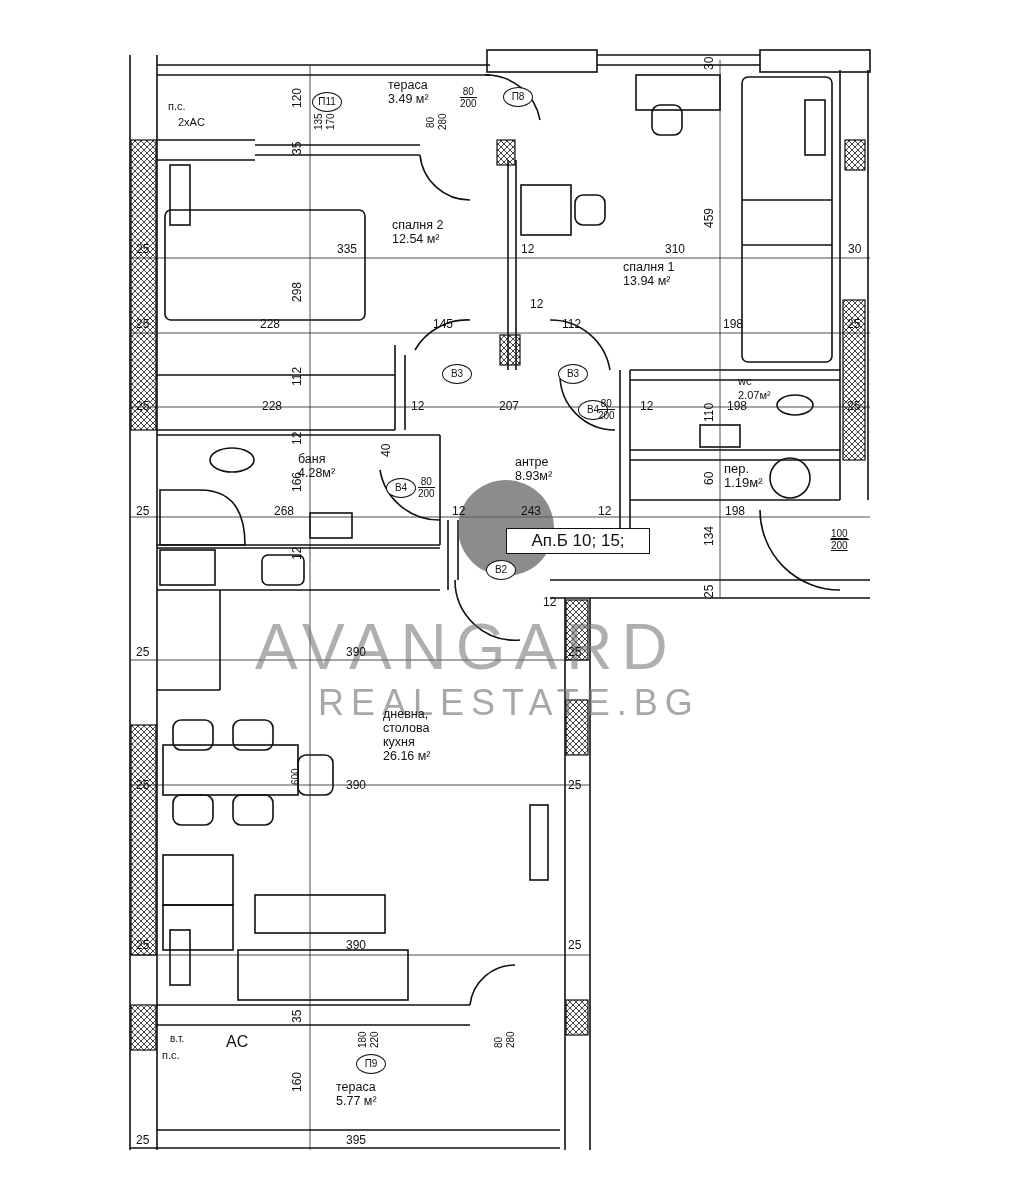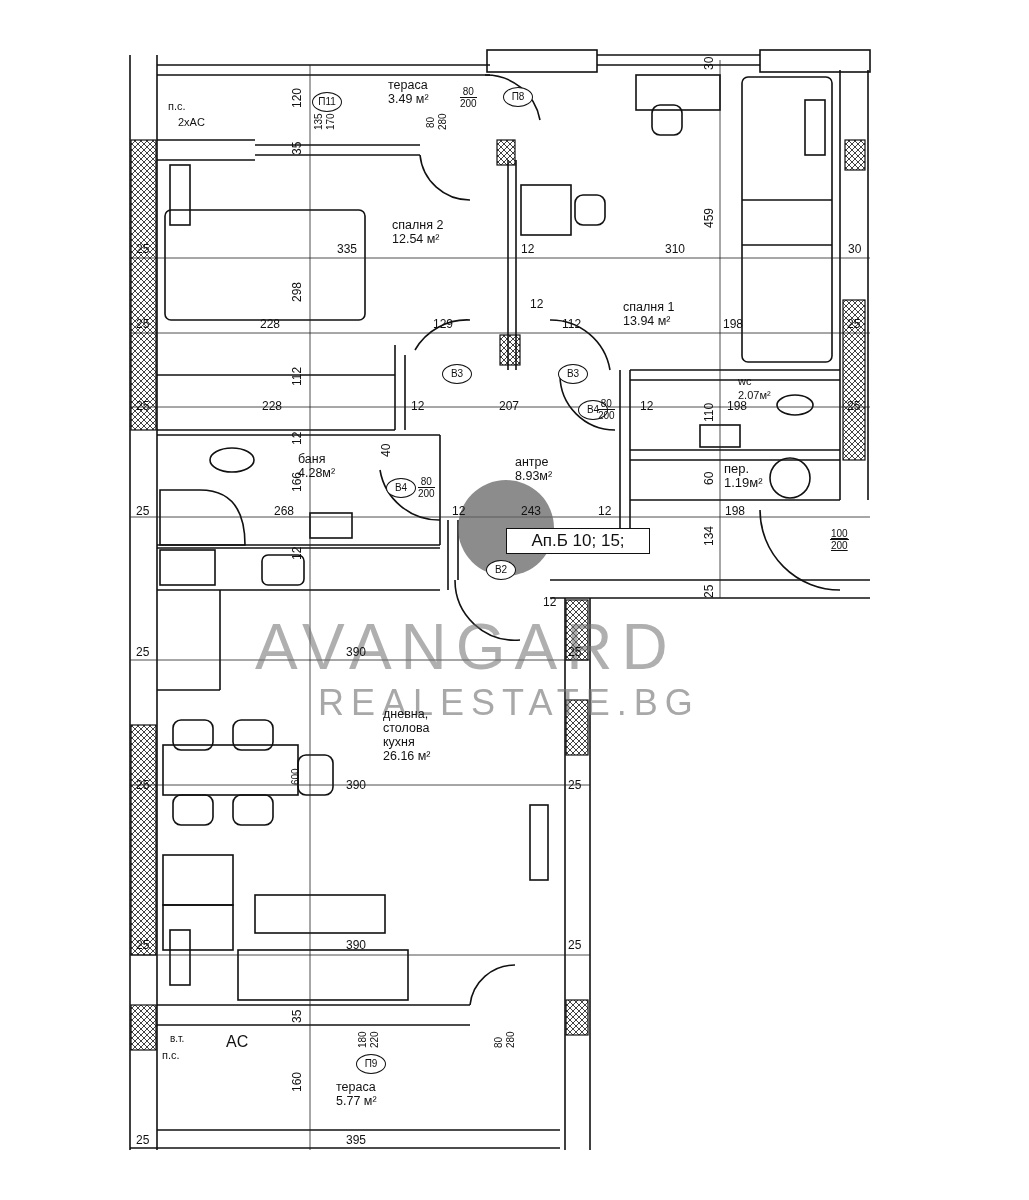--- a/index.html
+++ b/index.html
@@ -173,21 +173,21 @@
 <div class="wm2">REALESTATE.BG</div>
 
 <div class="lbl room" style="left:388px;top:78px;">
   <div>тераса</div>
   <div>3.49 м²</div>
 </div>
 <div class="lbl room" style="left:392px;top:218px;">
   <div>спалня 2</div>
   <div>12.54 м²</div>
 </div>
-<div class="lbl room" style="left:623px;top:260px;margin-top:40px;">
+<div class="lbl room" style="left:623px;top:260px;">
   <div>спалня 1</div>
   <div>13.94 м²</div>
 </div>
 <div class="lbl room" style="left:738px;top:374px;font-size:11px;">
   <div>wc</div>
   <div>2.07м²</div>
 </div>
 <div class="lbl room" style="left:298px;top:452px;">
   <div>баня</div>
   <div>4.28м²</div>
@@ -233,21 +233,21 @@
 <div class="lbl" style="left:162px;top:1049px;font-size:11px;">п.с.</div>
 <div class="lbl" style="left:226px;top:1035px;font-size:16px;">AC</div>
 
 <div class="lbl dim" style="left:337px;top:243px;">335</div>
 <div class="lbl dim" style="left:521px;top:243px;">12</div>
 <div class="lbl dim" style="left:665px;top:243px;">310</div>
 <div class="lbl dim" style="left:848px;top:243px;">30</div>
 <div class="lbl dim" style="left:136px;top:243px;">25</div>
 <div class="lbl dim" style="left:136px;top:318px;">25</div>
 <div class="lbl dim" style="left:260px;top:318px;">228</div>
-<div class="lbl dim" style="left:433px;top:318px;">129</div>
+<div class="lbl dim" style="left:433px;top:318px;">145</div>
 <div class="lbl dim" style="left:530px;top:298px;">12</div>
 <div class="lbl dim" style="left:562px;top:318px;">112</div>
 <div class="lbl dim" style="left:723px;top:318px;">198</div>
 <div class="lbl dim" style="left:847px;top:318px;">25</div>
 <div class="lbl dim" style="left:136px;top:400px;">25</div>
 <div class="lbl dim" style="left:262px;top:400px;">228</div>
 <div class="lbl dim" style="left:411px;top:400px;">12</div>
 <div class="lbl dim" style="left:499px;top:400px;">207</div>
 <div class="lbl dim" style="left:640px;top:400px;">12</div>
 <div class="lbl dim" style="left:727px;top:400px;">198</div>

